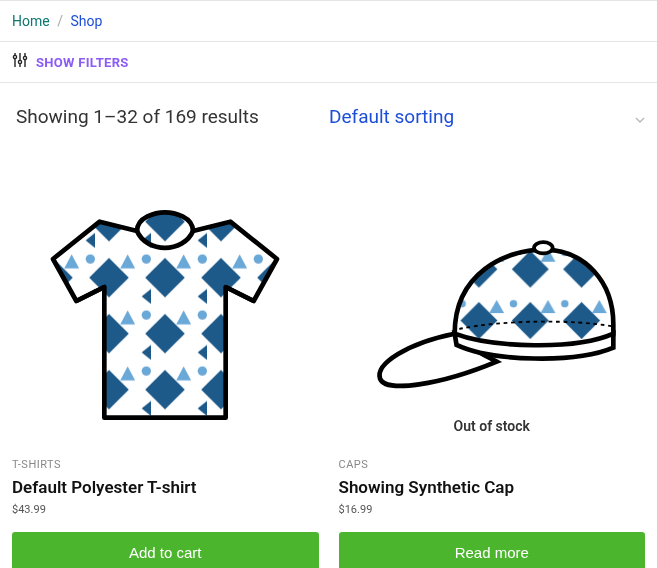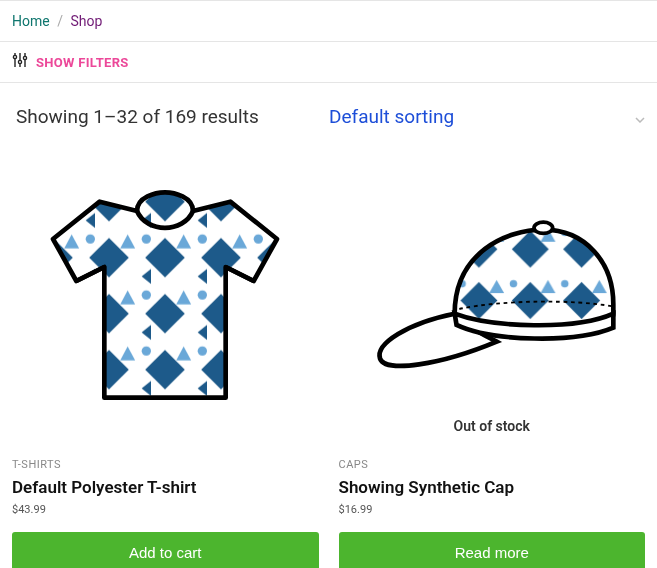--- a/index.html
+++ b/index.html
@@ -10,33 +10,33 @@
     width: 657px;
   }
   .breadcrumb {
     padding: 12px 12px;
     border-top: 1px solid #e5e5e5;
     border-bottom: 1px solid #e5e5e5;
     font-size: 14px;
     color: #111;
   }
   .breadcrumb .sep { color: #aaa; margin: 0 4px; }
-  .breadcrumb .current { color: #701a75; }
+  .breadcrumb .current { color: #1d4ed8; }
   .filters-bar {
     display: flex;
     align-items: center;
     padding: 10px 12px;
     border-bottom: 1px solid #e5e5e5;
   }
   .filters-bar .icon { margin-right: 8px; }
   .filters-bar .label {
     font-size: 13px;
     font-weight: 700;
     letter-spacing: 0.3px;
-    color: #ec4899;
+    color: #8b5cf6;
   }
   .toolbar {
     display: flex;
     justify-content: space-between;
     align-items: center;
     padding: 22px 12px 0 16px;
     font-size: 19px;
     color: #333;
   }
   .sort-select {
@@ -57,21 +57,21 @@
   }
   .card {
     flex: 1;
     display: flex;
     flex-direction: column;
   }
   .thumb {
     width: 100%;
     height: 290px;
     display: flex;
-    align-items: center;
+    align-items: flex-end;
     justify-content: center;
     position: relative;
   }
   .thumb svg { max-width: 100%; max-height: 100%; }
   .oos {
     position: absolute;
     bottom: 6px;
     left: 0; right: 0;
     text-align: center;
     font-size: 14px;

